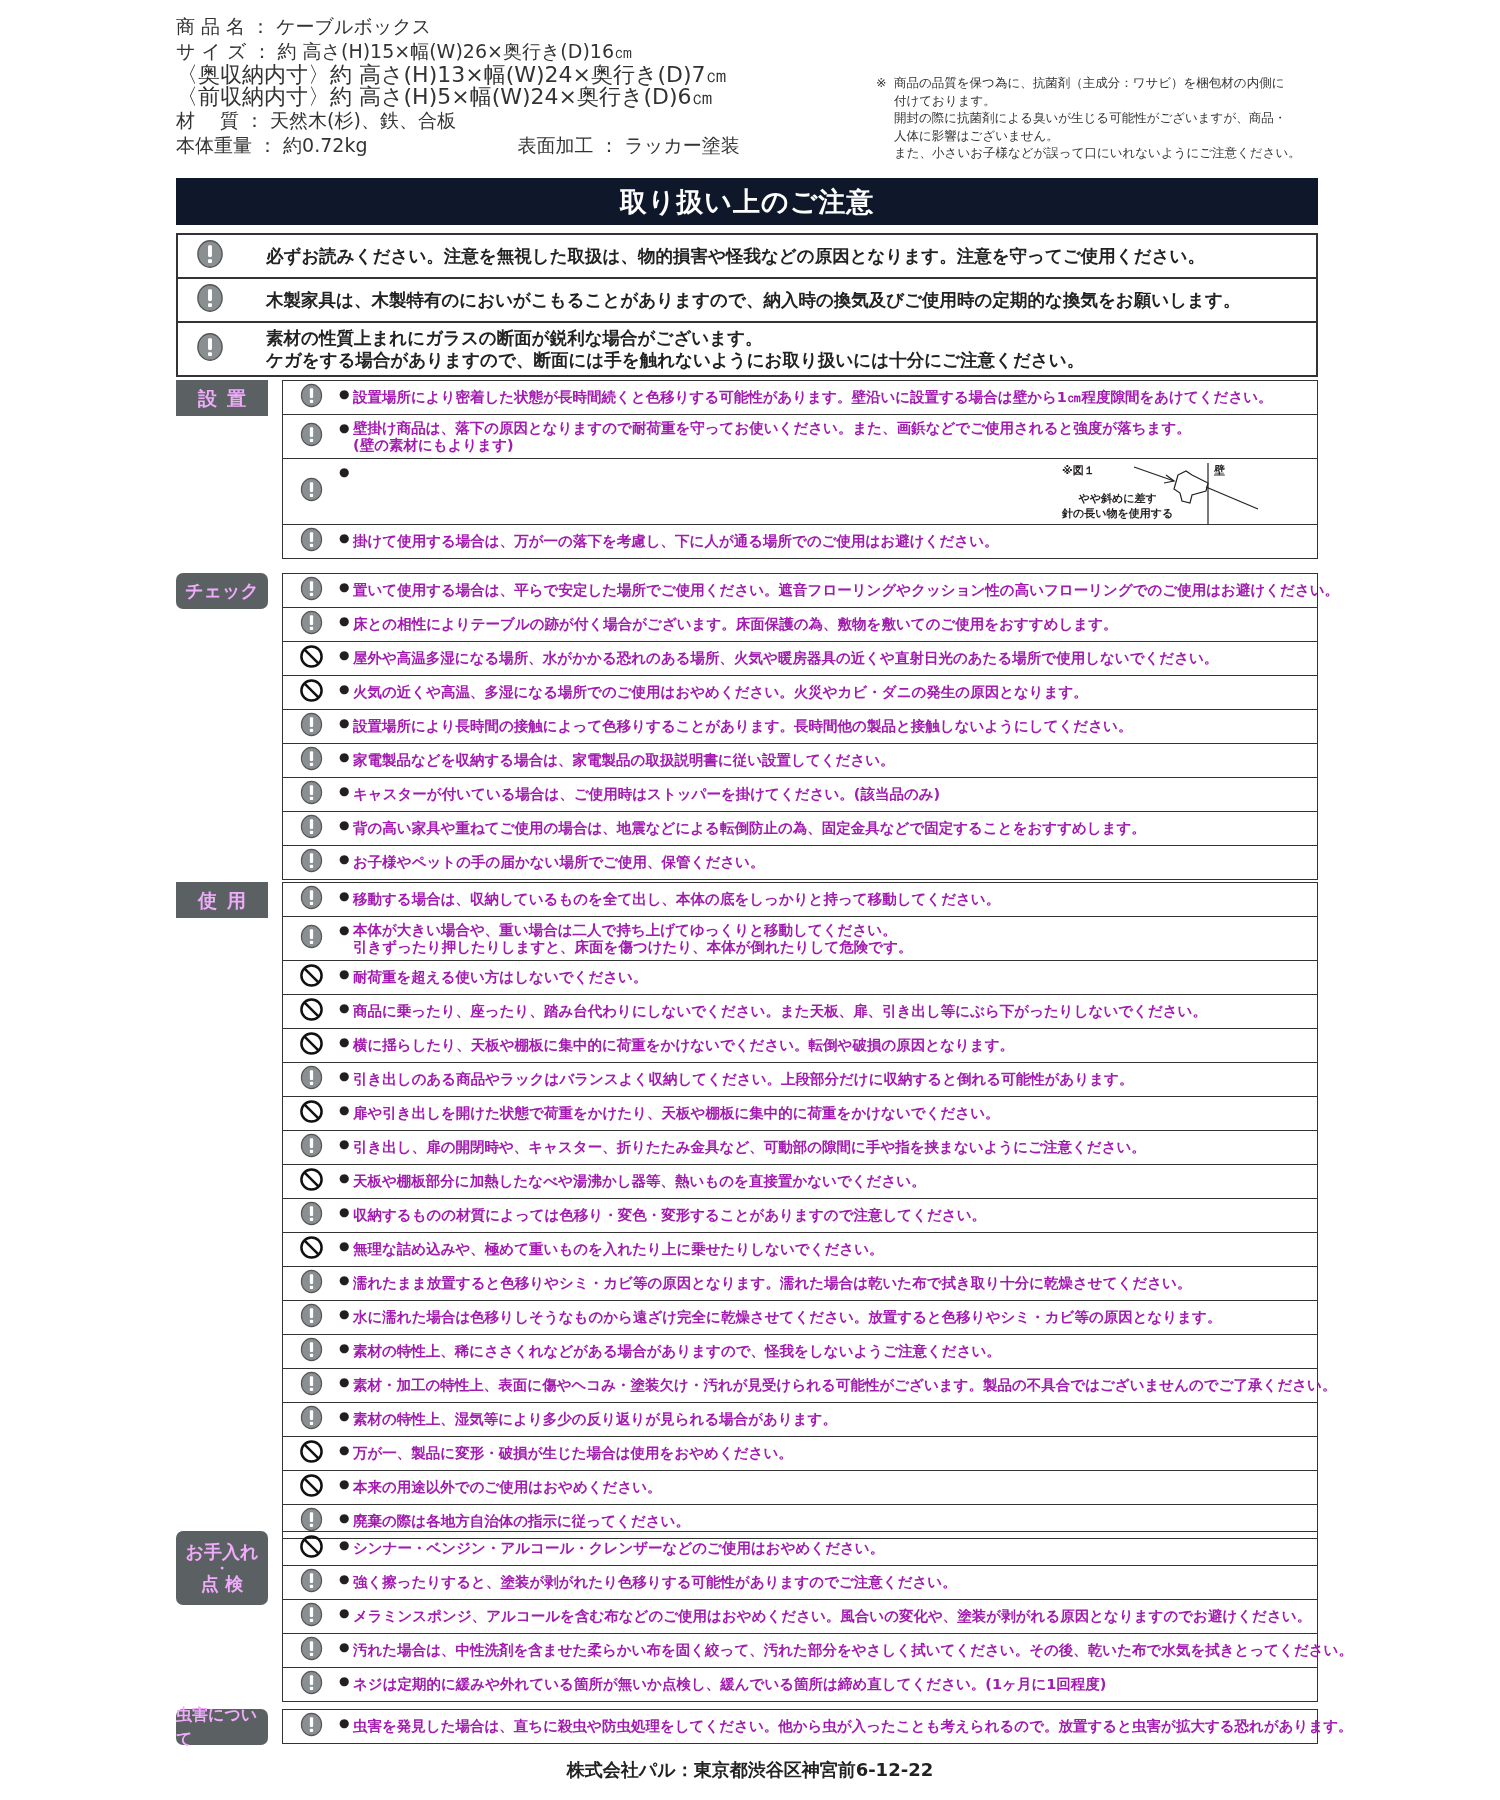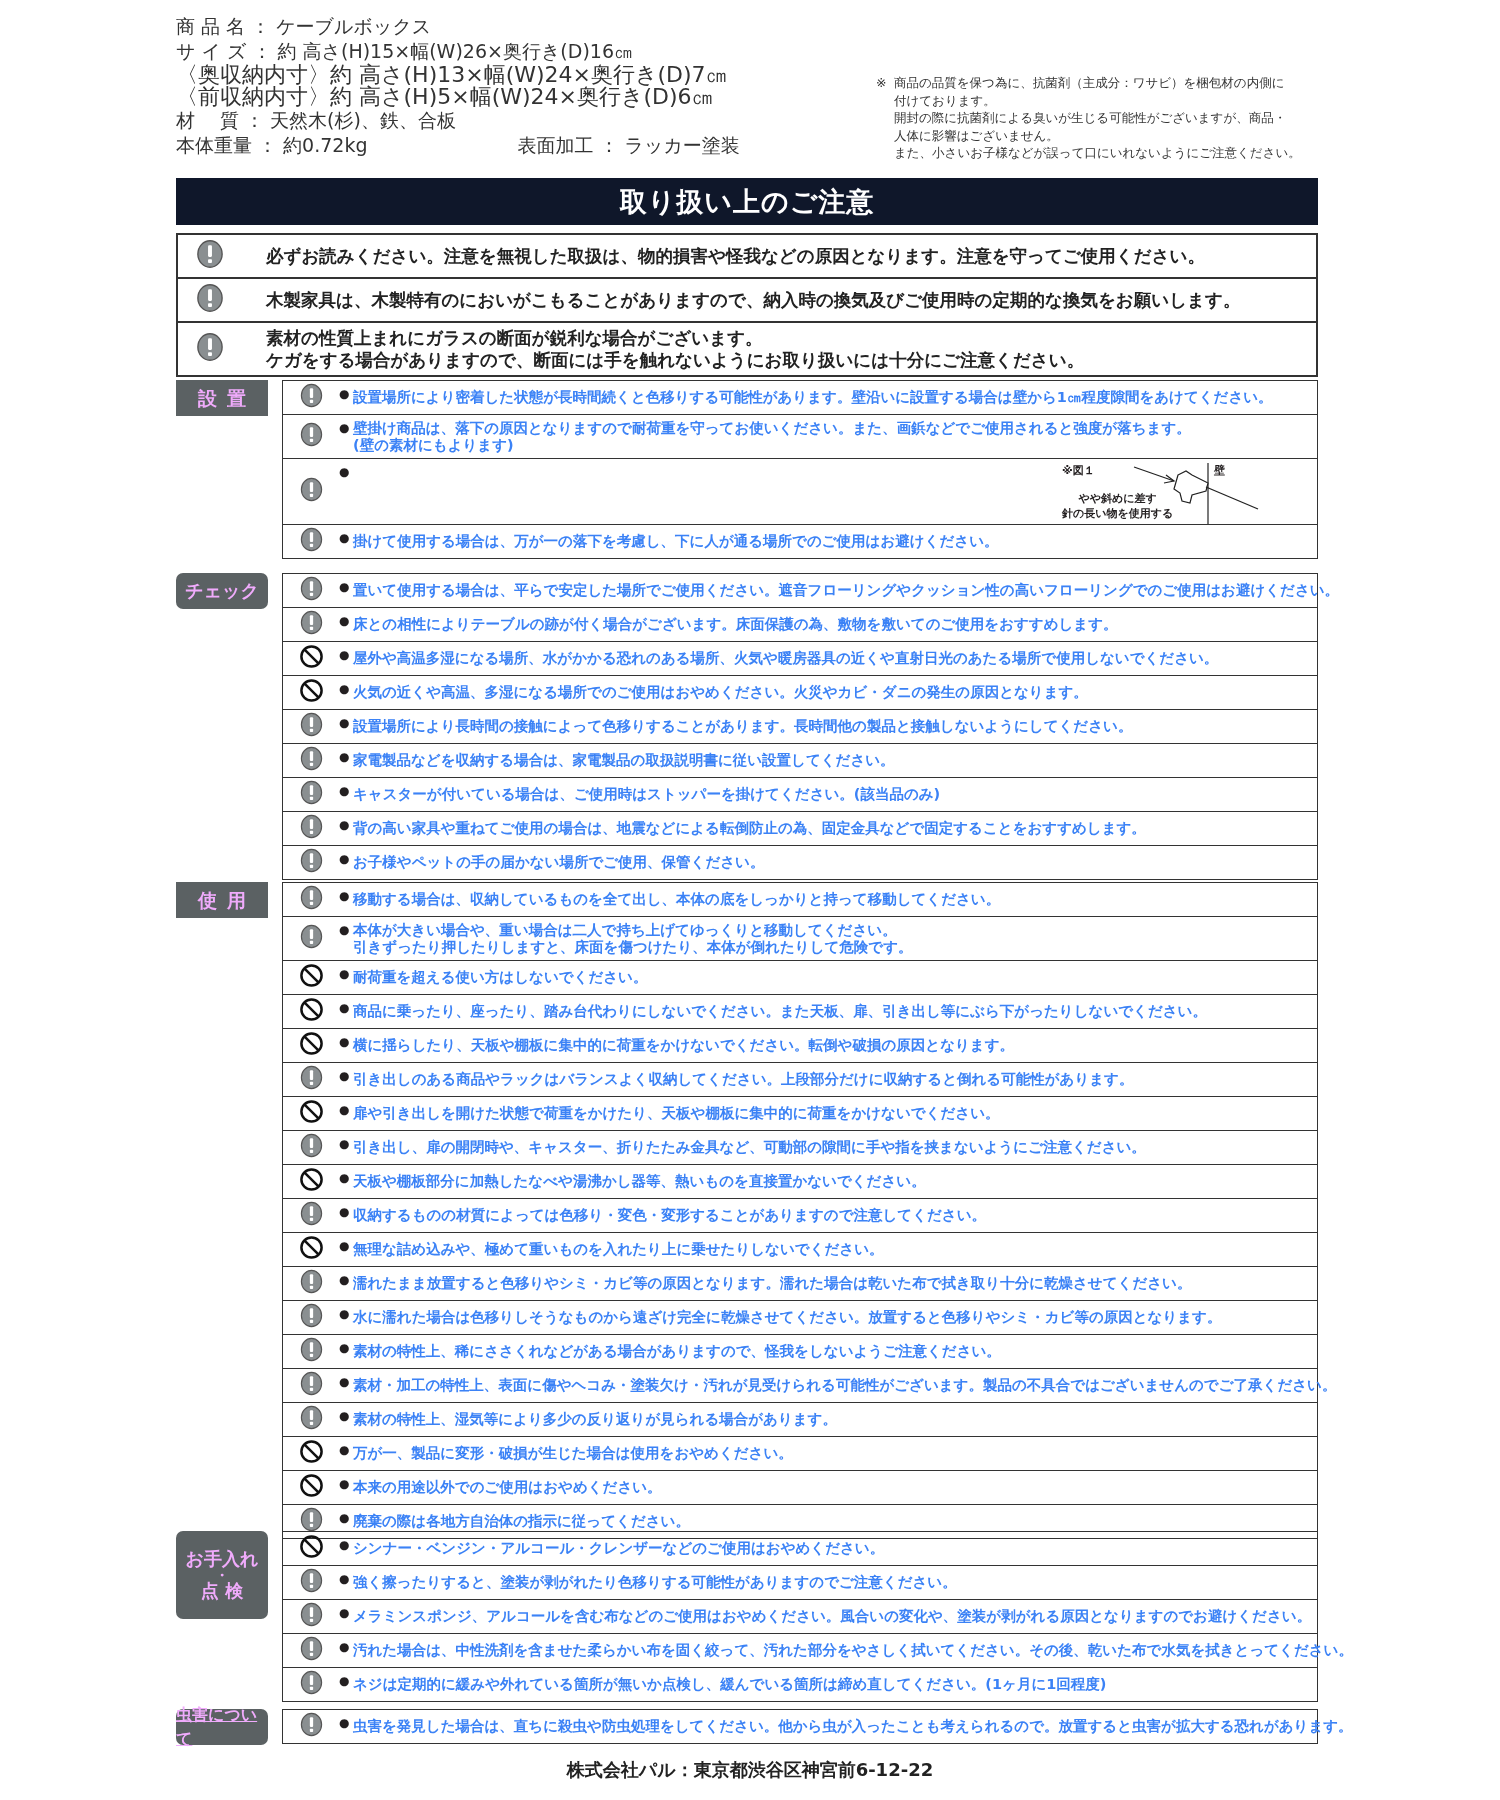--- a/index.html
+++ b/index.html
@@ -19,21 +19,21 @@
   .important .row .ic{width:64px;display:flex;justify-content:center;flex:none;}
   .important .row .txt{font-size:17.5px;font-weight:bold;line-height:22px;color:#222;margin-left:24px;}
   .section{position:absolute;left:176px;width:1142px;}
   .section .label{position:absolute;left:0;top:0;width:92px;background:#5b6163;color:#f0abfc;font-weight:bold;display:flex;flex-direction:column;align-items:center;justify-content:center;font-size:19px;letter-spacing:10px;text-indent:10px;line-height:24px;}
   .section .label.small{letter-spacing:0;text-indent:0;font-size:18px;border-radius:7px;}
   .section .table{position:absolute;left:106px;top:0;width:1036px;border:1.5px solid #333;box-sizing:border-box;}
   .section .row{display:flex;align-items:center;border-top:1.5px solid #333;min-height:31px;box-sizing:border-box;padding:2px 0;position:relative;}
   .section .row:first-child{border-top:none;}
   .section .row .ic{width:56px;flex:none;display:flex;justify-content:center;}
   .section .row .bullet{width:14px;flex:none;font-size:12px;align-self:flex-start;margin-top:4px;}
-  .section .row .txt{font-size:14.5px;font-weight:bold;line-height:17px;color:#3b82f6;white-space:nowrap;}
+  .section .row .txt{font-size:14.5px;font-weight:bold;line-height:17px;color:#a21caf;white-space:nowrap;}
   .fig{position:absolute;right:40px;top:4px;width:215px;height:62px;text-align:center;}
   .fig .cap{position:absolute;left:0;top:0;font-size:11px;font-weight:bold;}
   .fig .desc{position:absolute;left:0;top:28px;font-size:11px;font-weight:bold;line-height:15px;}
   .fig .wall{position:absolute;left:152px;top:0;font-size:11px;font-weight:bold;}
   .footer{position:absolute;left:0;top:1758px;width:1500px;text-align:center;font-size:18px;font-weight:bold;color:#222;}
 </style>
 </head>
 <body>
 
 <div class="spec">
@@ -536,21 +536,21 @@
         </div>
         <div class="bullet">●</div>
         <div class="txt">
           <div>廃棄の際は各地方自治体の指示に従ってください。</div>
         </div>
       </div>
     </div>
 </div>
 
 <div class="section" id="sec-care" style="top:1531px;">
-  <div class="label small" style="height:88px;letter-spacing:0;line-height:22px;">
+  <div class="label small" style="height:74px;letter-spacing:0;line-height:22px;">
       <div>お手入れ</div>
       <div style="line-height: 10px; font-size: 14px;">・</div>
       <div>点 検</div>
     </div>
   <div class="table">
       <div class="row">
         <div class="ic">
           <span><svg width="25" height="25" viewBox="0 0 26 26">
               <circle cx="13" cy="13" r="10.5" fill="none" stroke="#111" stroke-width="2.6"></circle>
               <line x1="5.8" y1="5.8" x2="20.2" y2="20.2" stroke="#111" stroke-width="2.6"></line>
@@ -610,21 +610,21 @@
         </div>
         <div class="bullet">●</div>
         <div class="txt">
           <div>ネジは定期的に緩みや外れている箇所が無いか点検し、緩んでいる箇所は締め直してください。(1ヶ月に1回程度)</div>
         </div>
       </div>
     </div>
 </div>
 
 <div class="section" id="sec-pest" style="top:1709px;">
-  <div class="label small" style="height:36px;font-size:16px;text-decoration:underline;">
+  <div class="label small" style="height:36px;font-size:16px;">
       <div>虫害について</div>
     </div>
   <div class="table">
       <div class="row">
         <div class="ic">
           <span><svg width="25" height="25" viewBox="0 0 26 26">
               <ellipse cx="13" cy="13" rx="10.5" ry="11.5" fill="#8a8f91" stroke="#555" stroke-width="1.2"></ellipse>
               <rect x="11.3" y="5.5" width="3.4" height="10" rx="1" fill="#fff"></rect>
               <rect x="11.3" y="17.5" width="3.4" height="3.2" rx="0.8" fill="#fff"></rect>
             </svg></span>

